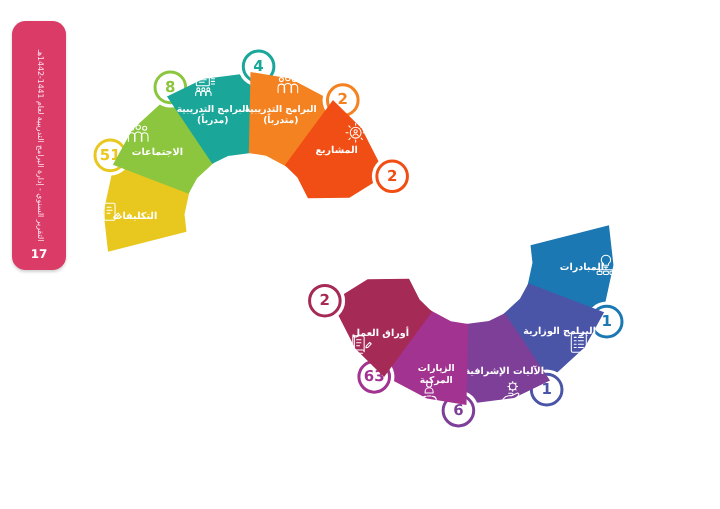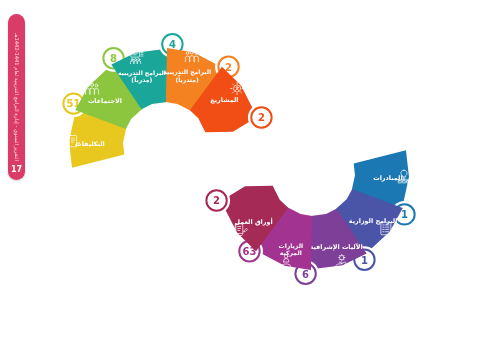--- a/index.html
+++ b/index.html
@@ -7,21 +7,21 @@
     width:480px;height:339px;
     background:#ffffff;
     font-family:"DejaVu Sans","Liberation Sans",sans-serif;
     overflow:hidden;position:relative;
   }
   #stage{position:absolute;inset:0;}
 
   
   .sidebar{
     position:absolute;left:8px;top:14px;
-    width:17px;height:166px;
+    width:36px;height:166px;
     background:#da3b67;
     border-radius:9px;
     box-shadow:0 1px 2px rgba(0,0,0,.18);
     overflow:hidden;
   }
   .sidebar-text{
     position:absolute;
     top:50%;left:50%;
     transform:translate(-50%,-50%) rotate(90deg);
     transform-origin:center center;

